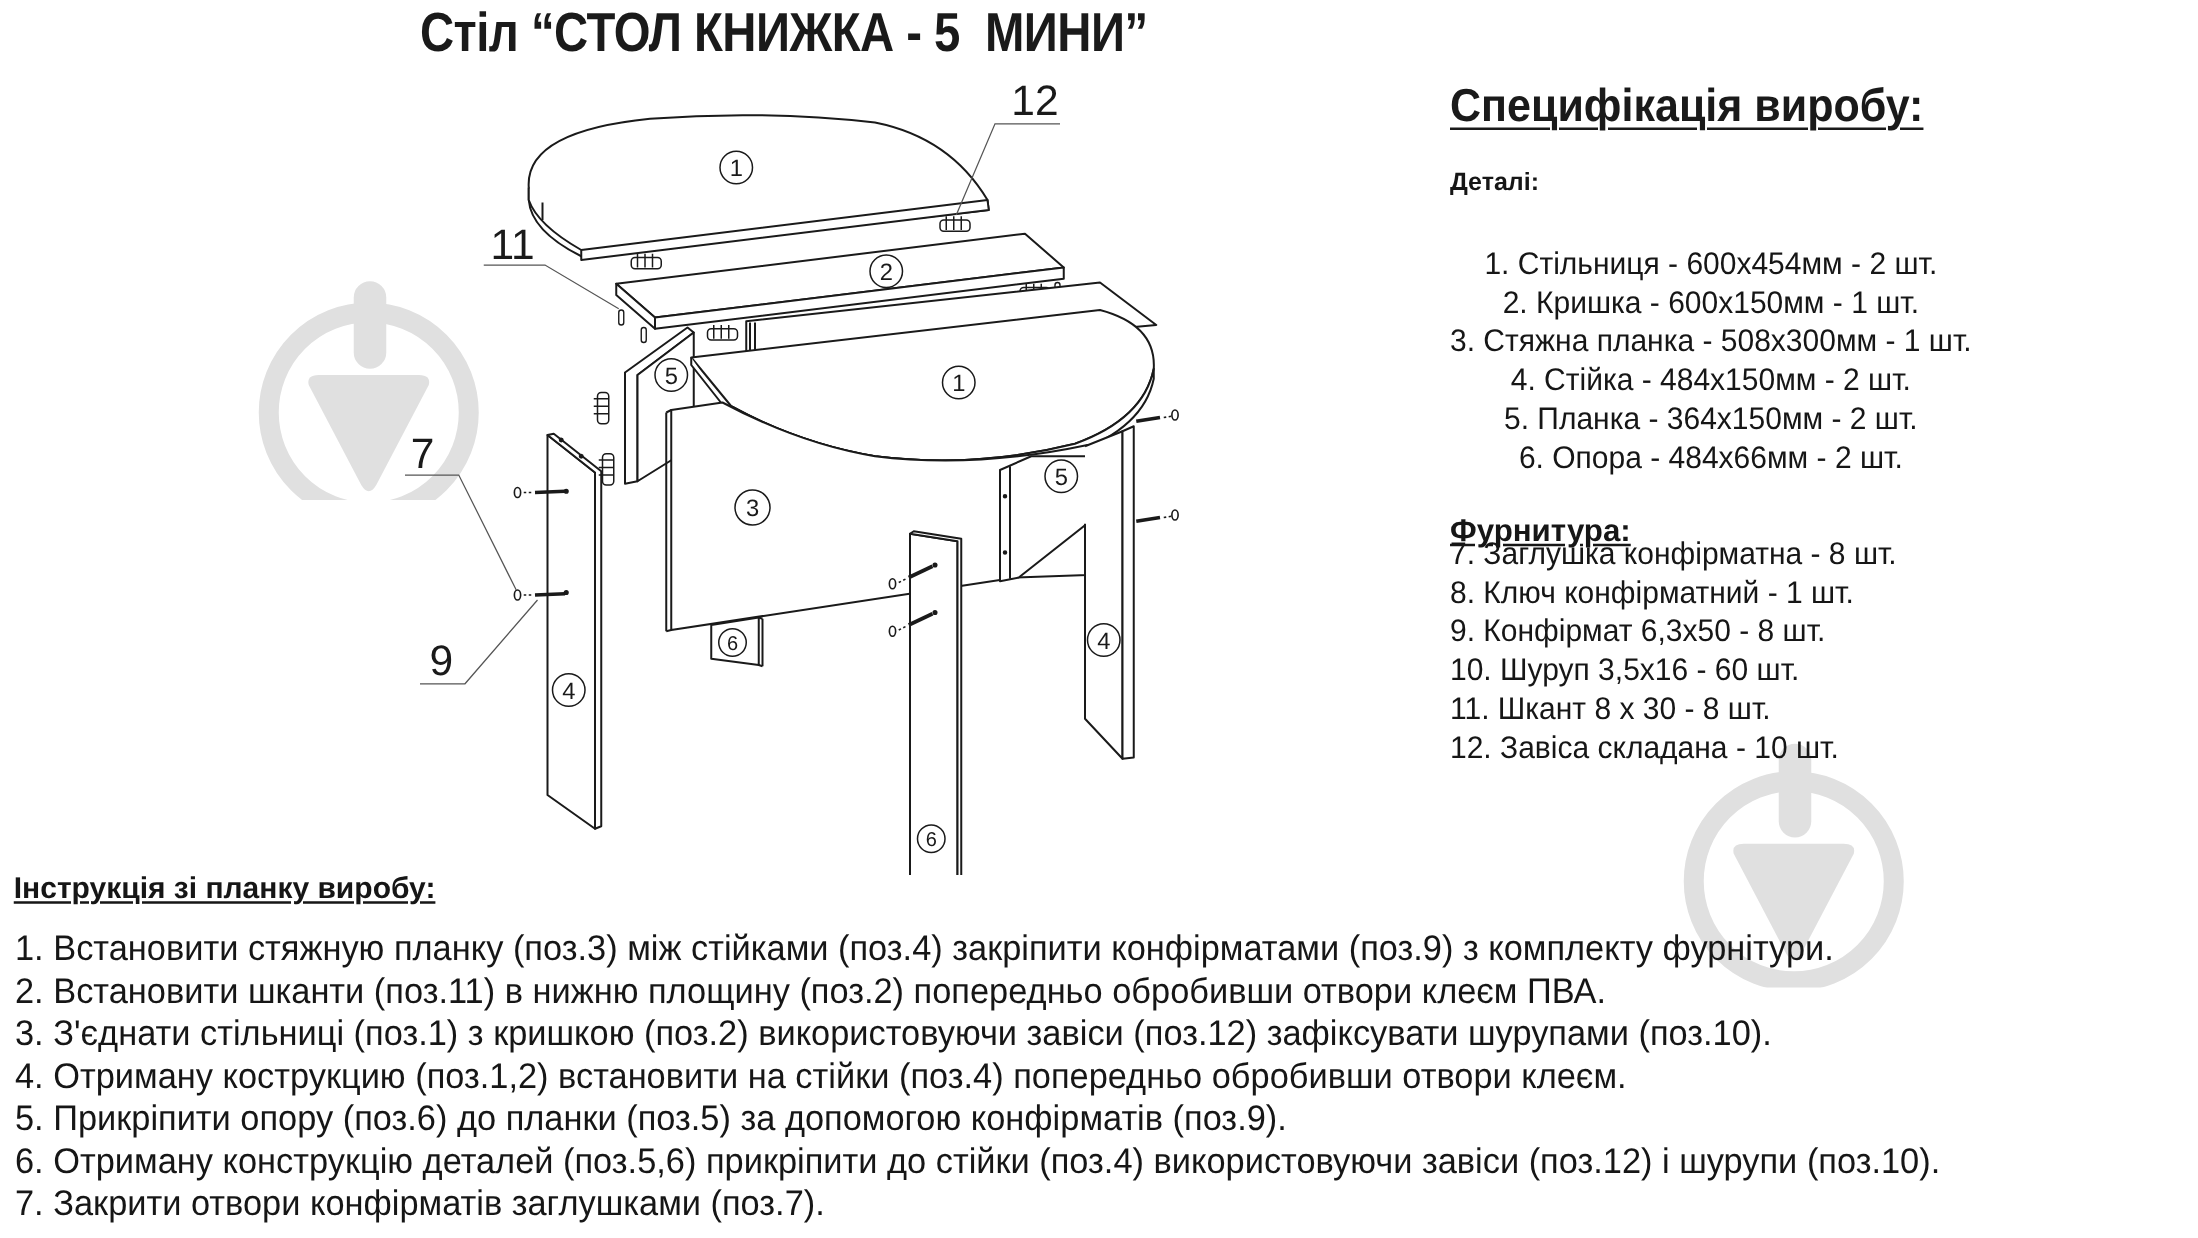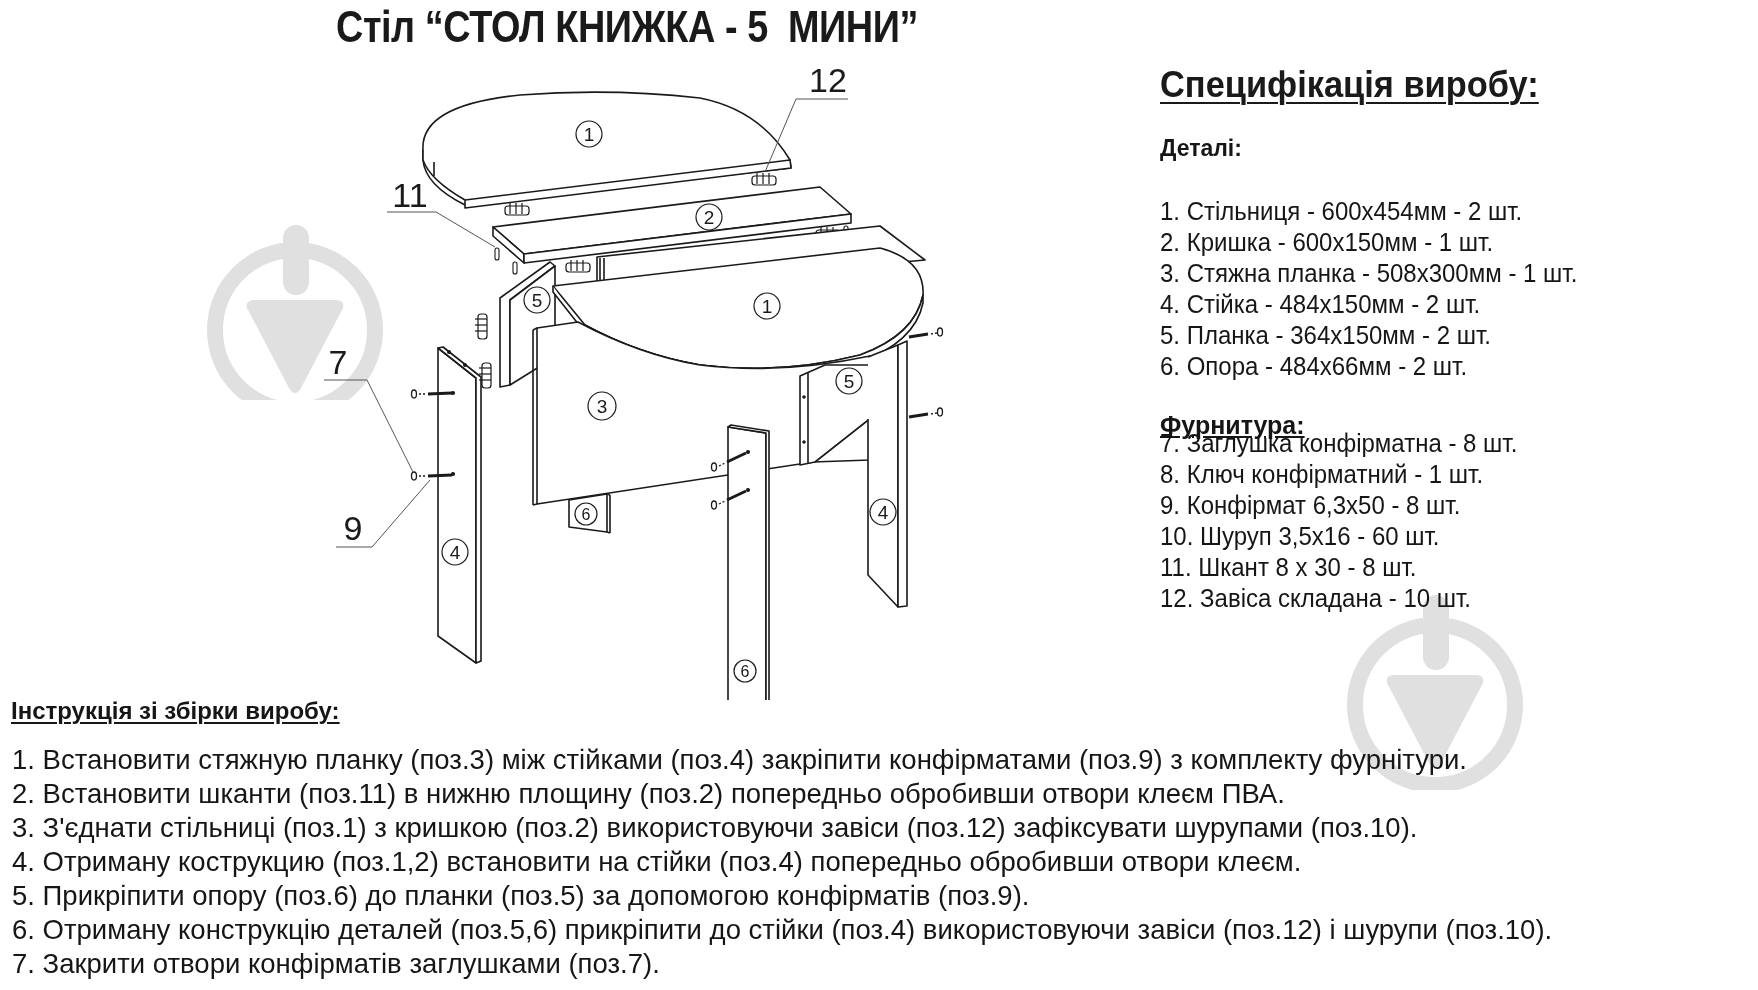--- a/index.html
+++ b/index.html
@@ -4,24 +4,24 @@
 <style>
   html, body { margin: 0; padding: 0; background: #ffffff; }
   body { width: 1758px; height: 990px; position: relative; overflow: hidden;
          font-family: "Liberation Sans", sans-serif; color: #161616; }
   .abs { position: absolute; }
   #title { left: 336px; top: 2px; font-size: 44px; font-weight: bold; letter-spacing: -0.5px;
            white-space: pre; transform: scaleX(0.86); transform-origin: left top; color: #1a1a1a; }
   #spec-heading { left: 1160px; top: 64px; font-size: 37px; font-weight: bold; text-decoration: underline;
                   text-decoration-thickness: 2px; text-underline-offset: 5px; white-space: nowrap; color:#1a1a1a;
                   transform: scaleX(0.93); transform-origin: left top; }
-  #details-label { left: 1160px; top: 135px; font-size: 23px; font-weight: bold; }
+  #details-label { left: 1160px; top: 135px; font-size: 20px; font-weight: bold; }
   .spec-list { left: 1160px; margin: 0; padding: 0; list-style: none; }
   .spec-list li { font-size: 25px; line-height: 31px; white-space: nowrap; transform: scaleX(0.96); transform-origin: left center; }
-  #details-list { top: 196px; }
+  #details-list { top: 196px; text-align: center; }
   #hardware-label { left: 1160px; top: 411px; font-size: 25px; font-weight: bold; text-decoration: underline; }
   #hardware-list { top: 428px; }
   #instr-heading { left: 11px; top: 697px; font-size: 24px; font-weight: bold; text-decoration: underline;
                    text-decoration-thickness: 2px; text-underline-offset: 3px; white-space: nowrap; }
   #instr-list { left: 12px; top: 742px; margin: 0; padding: 0; list-style: none; }
   #instr-list li { font-size: 28.5px; line-height: 34px; white-space: nowrap; transform: scaleX(0.965); transform-origin: left center; }
   .wm { pointer-events: none; }
   svg text { font-family: "Liberation Sans", sans-serif; }
 </style>
 </head>
@@ -244,21 +244,21 @@
 <div id="hardware-label" class="abs">Фурнитура:</div>
 <ul id="hardware-list" class="abs spec-list">
   <li>7. Заглушка конфірматна - 8 шт.</li>
   <li>8. Ключ конфірматний - 1 шт.</li>
   <li>9. Конфірмат 6,3х50 - 8 шт.</li>
   <li>10. Шуруп 3,5х16 - 60 шт.</li>
   <li>11. Шкант 8 х 30 - 8 шт.</li>
   <li>12. Завіса складана - 10 шт.</li>
 </ul>
 
-<div id="instr-heading" class="abs">Інструкція зі збірки виробу:</div>
+<div id="instr-heading" class="abs">Інструкція зі планку виробу:</div>
 <ol id="instr-list" class="abs">
   <li>1. Встановити стяжную планку (поз.3) між стійками (поз.4) закріпити конфірматами (поз.9) з комплекту фурнітури.</li>
   <li>2. Встановити шканти (поз.11) в нижню площину (поз.2) попередньо обробивши отвори клеєм ПВА.</li>
   <li>3. З'єднати стільниці (поз.1) з кришкою (поз.2) використовуючи завіси (поз.12) зафіксувати шурупами (поз.10).</li>
   <li>4. Отриману кострукцию (поз.1,2) встановити на стійки (поз.4) попередньо обробивши отвори клеєм.</li>
   <li>5. Прикріпити опору (поз.6) до планки (поз.5) за допомогою конфірматів (поз.9).</li>
   <li>6. Отриману конструкцію деталей (поз.5,6) прикріпити до стійки (поз.4) використовуючи завіси (поз.12) і шурупи (поз.10).</li>
   <li>7. Закрити отвори конфірматів заглушками (поз.7).</li>
 </ol>
 

